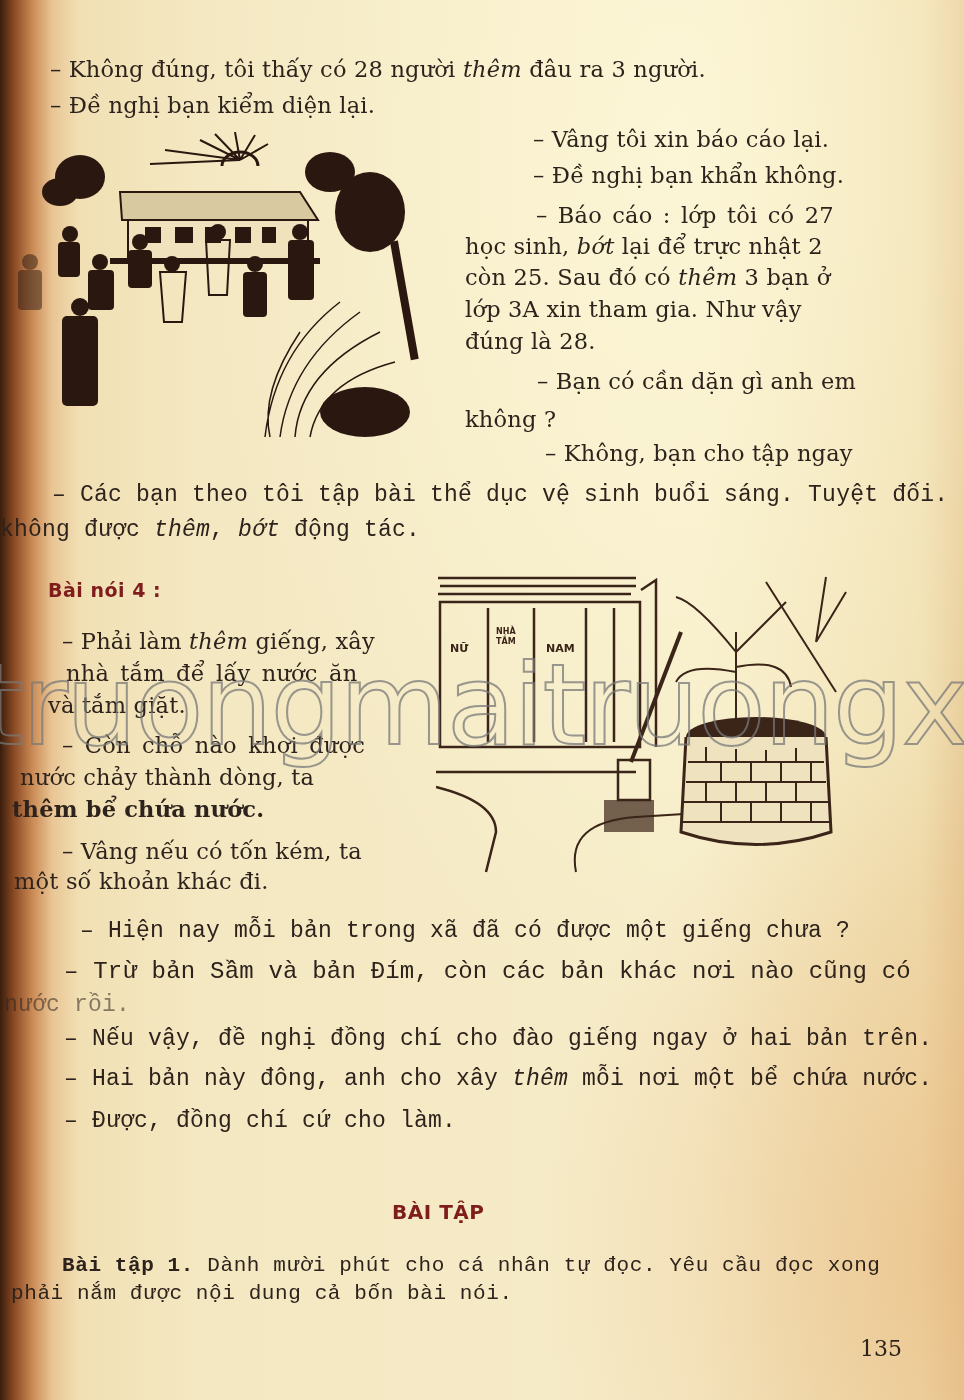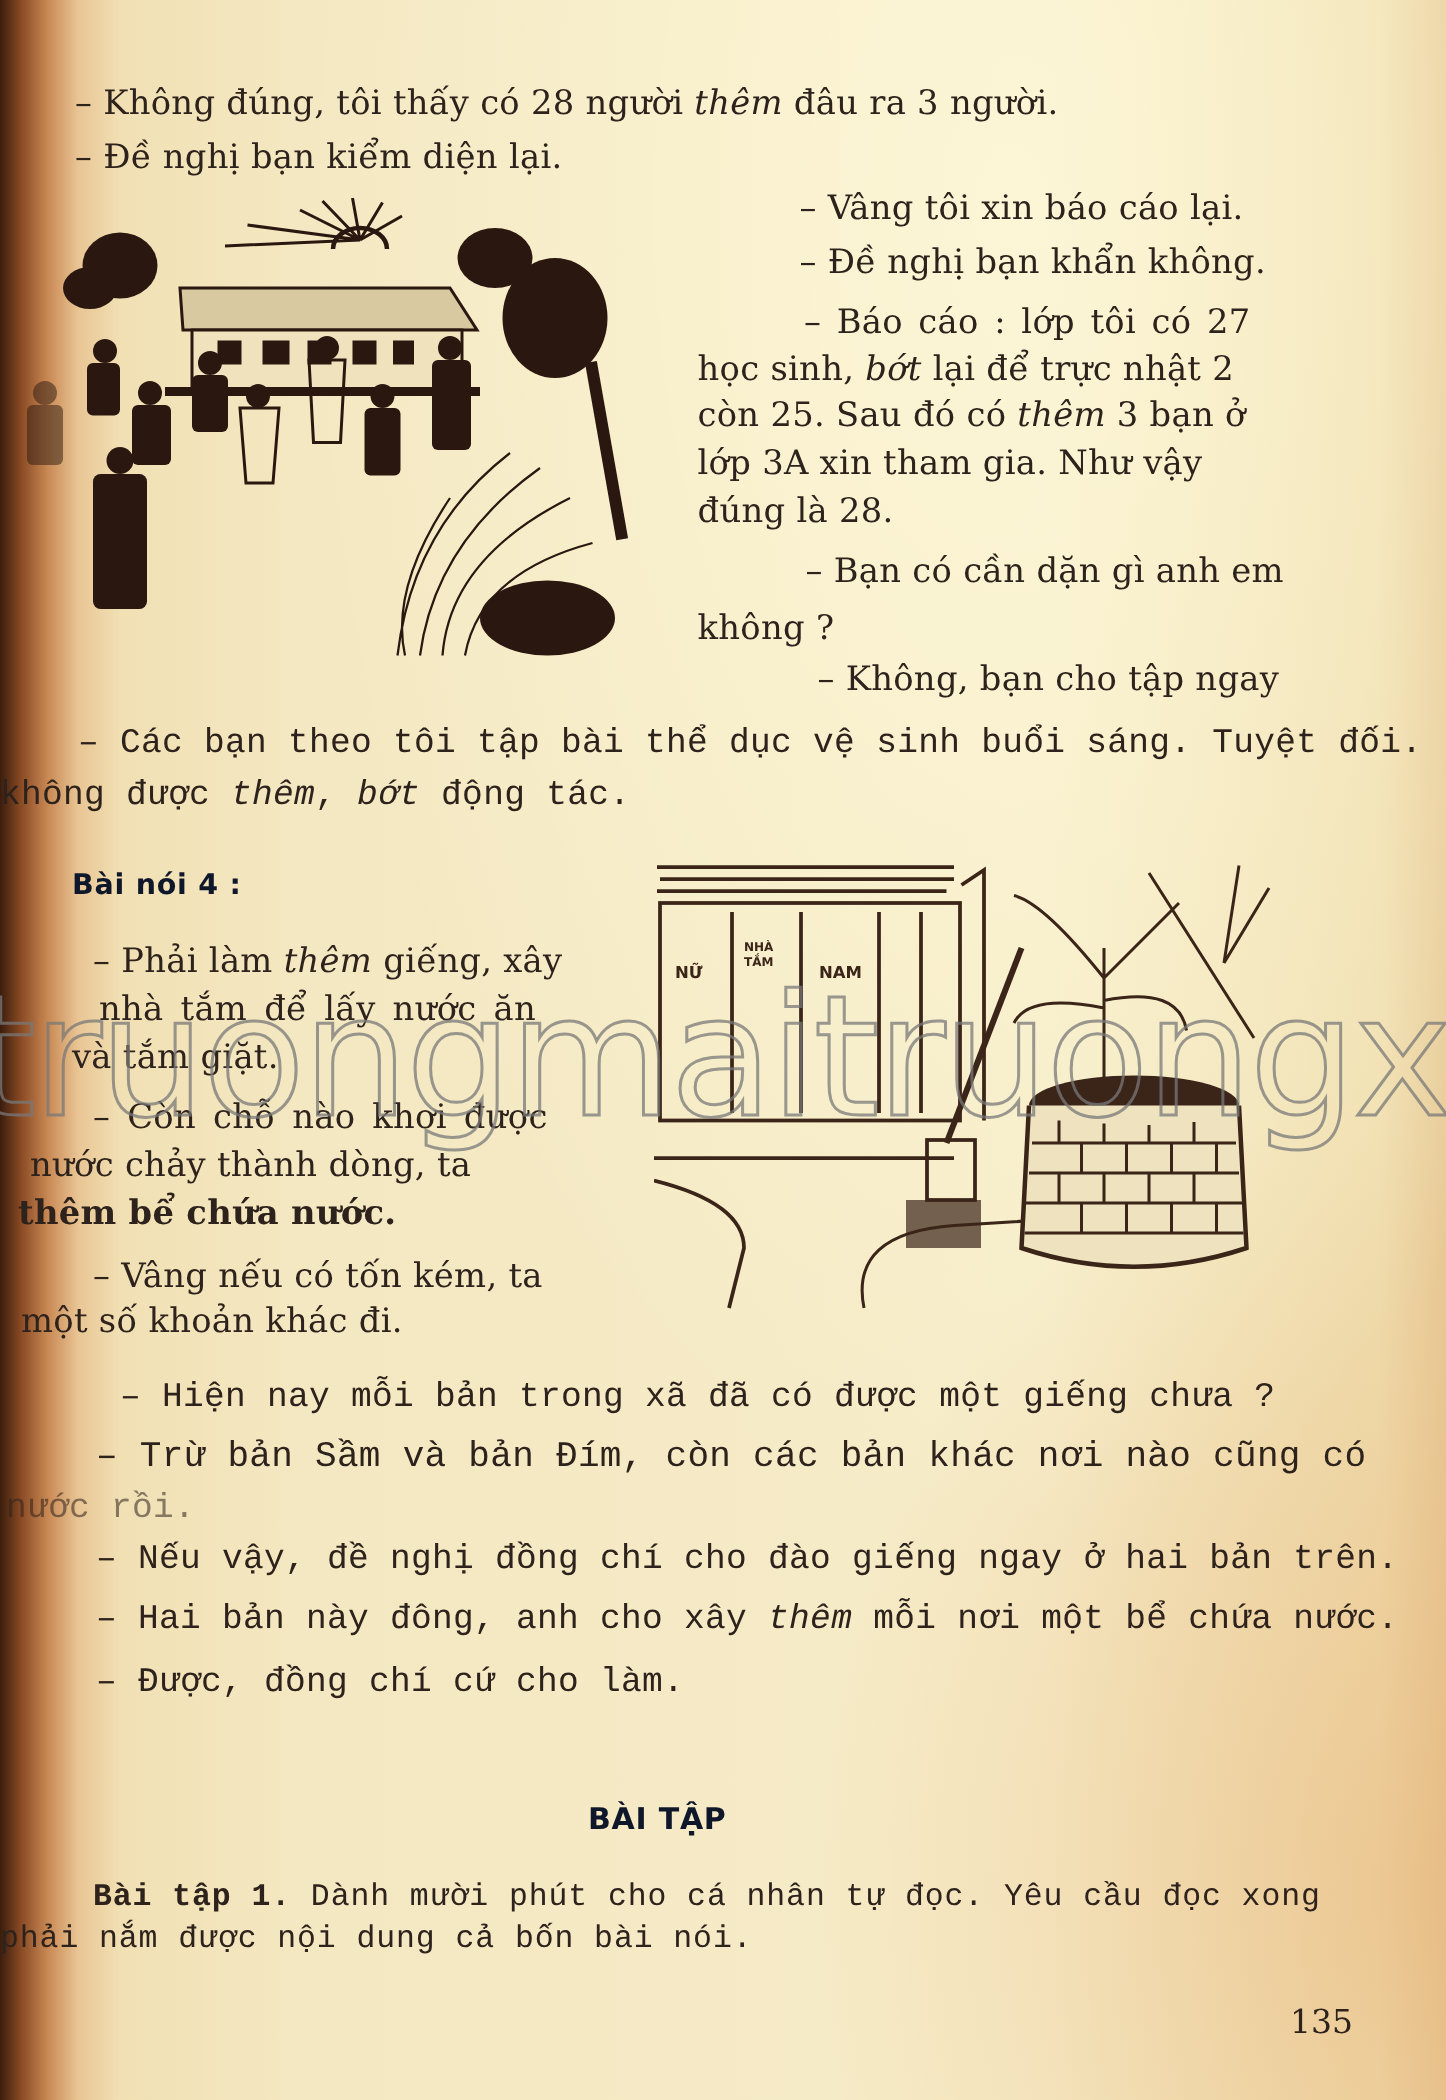--- a/index.html
+++ b/index.html
@@ -14,21 +14,21 @@
     background:
       radial-gradient(ellipse at 70% 10%, rgba(255,250,220,0.7), rgba(255,250,220,0) 50%),
       radial-gradient(ellipse at 98% 90%, rgba(230,170,110,0.45), rgba(230,170,110,0) 30%),
       linear-gradient(90deg, #3a1d0d 0px, #8a4a24 14px, #c98954 32px, #e9c594 52px, #f1e0b4 80px, #f4e8c2 200px, #f6ecc8 700px, #f0dfb0 920px, #e8cb98 964px);
   }
   .line {
     position:absolute; font-size:22.5px; white-space:nowrap; letter-spacing:0.2px;
   }
   .line i { font-style:italic; }
   .sans { font-family:Liberation Mono, monospace; }
-  .heading { position:absolute; font-family:"DejaVu Sans", sans-serif; font-weight:bold; font-size:19px; letter-spacing:0.5px; color:#0f172a; }
+  .heading { position:absolute; font-family:"DejaVu Sans", sans-serif; font-weight:bold; font-size:19px; letter-spacing:0.5px; color:#7f1d1d; }
   .figure { position:absolute; }
   .watermark {
     position:absolute; left:-20px; top:640px; font-family:"DejaVu Sans", sans-serif;
     font-size:112px; color:transparent; -webkit-text-stroke:2px rgba(120,120,120,0.75);
     white-space:nowrap; letter-spacing:-2px; pointer-events:none;
   }
   .pageno { position:absolute; left:860px; top:1336px; font-size:22px; }
 </style>
 </head>
 <body>
@@ -157,17 +157,17 @@
 
 <div class="line sans" style="left:64px;top:918px;font-size:23px;margin-left:16px;">– Hiện  nay mỗi  bản  trong xã  đã có được một  giếng  chưa ?</div>
 <div class="line sans" style="left:64px;top:958px;font-size:24px;">– Trừ bản Sầm và  bản Đím,  còn  các  bản  khác  nơi  nào cũng có</div>
 <div class="line sans" style="left:4px;top:992px;font-size:23px;opacity:0.55;">nước rồi.</div>
 <div class="line sans" style="left:64px;top:1026px;font-size:23px;">– Nếu vậy,  đề nghị đồng  chí cho đào giếng ngay ở hai bản  trên.</div>
 <div class="line sans" style="left:64px;top:1066px;font-size:23px;text-align:center;"><span>– Hai bản này đông, anh cho xây </span><i>thêm</i><span> mỗi nơi một bể chứa nước.</span></div>
 <div class="line sans" style="left:64px;top:1108px;font-size:23px;">–  Được,  đồng chí cứ cho  làm.</div>
 
 <div class="heading" style="left:392px;top:1200px;font-size:20px;">BÀI TẬP</div>
 <div class="line sans" style="left:62px;top:1254px;font-size:21px;letter-spacing:0.6px;"><b>Bài tập 1.</b><span> Dành mười phút cho cá nhân  tự  đọc.  Yêu  cầu đọc  xong</span></div>
-<div class="line sans" style="left:0px;top:1282px;font-size:21px;letter-spacing:0.6px;">phải nắm được nội dung cả bốn bài nói.</div>
+<div class="line sans" style="left:0px;top:1282px;font-size:21px;letter-spacing:0.6px;padding-left:11px;">phải nắm được nội dung cả bốn bài nói.</div>
 
 <div class="pageno">135</div>
 
 <div class="watermark">truongmaitruongxua.v</div>
 
 </body></html>

